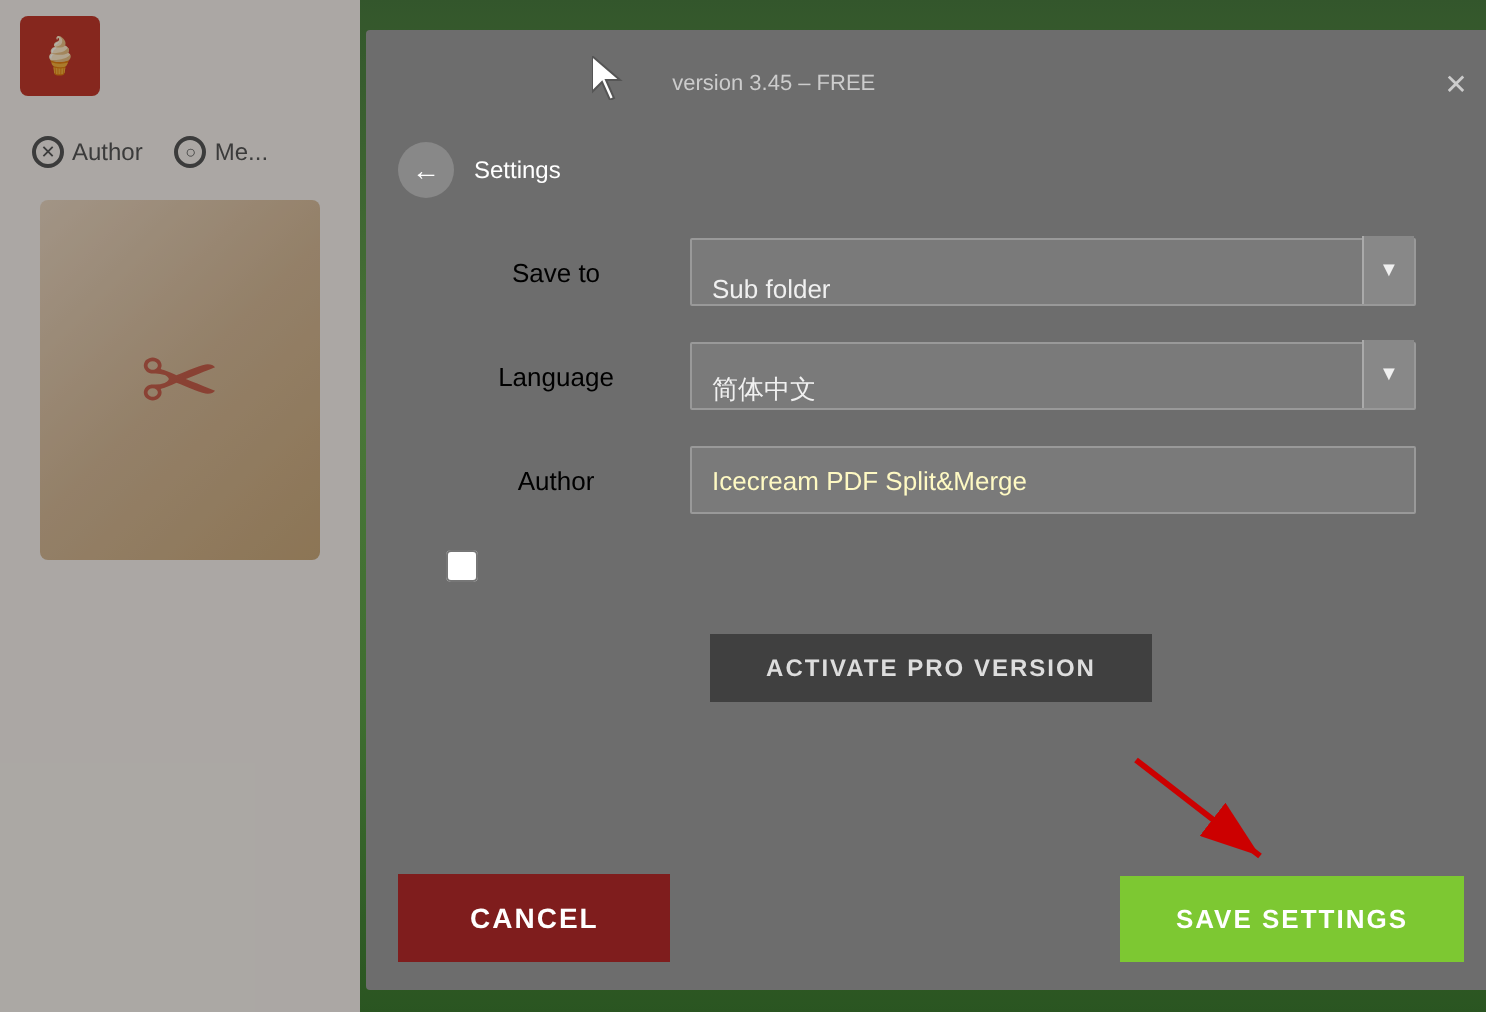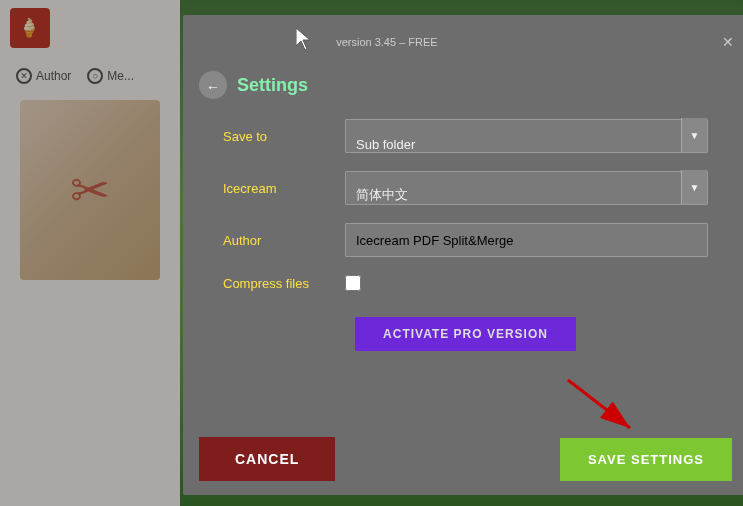--- a/index.html
+++ b/index.html
@@ -159,43 +159,43 @@
       color: white;
       cursor: pointer;
       display: flex;
       align-items: center;
       justify-content: center;
       font-size: 14px;
       flex-shrink: 0;
     }
 
     .dialog-title {
-      font-size: 18px;
-      color: #86efac;
-      font-weight: 700;
+      font-size: 12px;
+      color: #ffffff;
+      font-weight: 400;
     }
 
     .dialog-body {
       flex: 1;
       padding: 8px 40px 8px 40px;
       display: flex;
       flex-direction: column;
       gap: 18px;
     }
 
     .form-row {
       display: flex;
       align-items: center;
       gap: 12px;
     }
 
     .form-label {
       width: 110px;
-      text-align: left;
-      color: #fde047;
+      text-align: center;
+      color: #000000;
       font-size: 13px;
       flex-shrink: 0;
     }
 
     .form-control {
       flex: 1;
       height: 34px;
       background: #7a7a7a;
       border: 1px solid #999;
       color: #f0f0f0;
@@ -205,21 +205,21 @@
       align-items: flex-end;
       justify-content: space-between;
       border-radius: 1px;
     }
 
     .form-input {
       flex: 1;
       height: 34px;
       background: #7a7a7a;
       border: 1px solid #999;
-      color: #000000;
+      color: #fef9c3;
       font-size: 13px;
       padding: 0 10px;
       border-radius: 1px;
       outline: none;
     }
 
     .form-input::placeholder {
       color: #bbb;
     }
 
@@ -250,21 +250,21 @@
       cursor: pointer;
     }
 
     .activate-btn {
       display: flex;
       justify-content: center;
       margin-top: 8px;
     }
 
     .activate-pro-btn {
-      background: #6d28d9;
+      background: #404040;
       border: none;
       color: #ddd;
       font-size: 12px;
       font-weight: 600;
       letter-spacing: 1px;
       padding: 10px 28px;
       cursor: pointer;
       text-transform: uppercase;
     }
 
@@ -345,34 +345,33 @@
 
     <div class="form-row">
       <span class="form-label">Save to</span>
       <div class="form-control">
         <span>Sub folder</span>
         <div class="dropdown-arrow">▼</div>
       </div>
     </div>
 
     <div class="form-row">
-      <span class="form-label">Icecream</span>
+      <span class="form-label">Language</span>
       <div class="form-control">
         <span>简体中文</span>
         <div class="dropdown-arrow">▼</div>
       </div>
     </div>
 
     <div class="form-row">
       <span class="form-label">Author</span>
       <input class="form-input" type="text" value="Icecream PDF Split&amp;Merge" style="">
     </div>
 
     <div class="form-row">
-      <span class="form-label">Compress files</span>
       <div class="checkbox-container">
         <input type="checkbox" class="form-checkbox" style="">
       </div>
     </div>
 
     <div class="activate-btn">
       <button class="activate-pro-btn">ACTIVATE PRO VERSION</button>
     </div>
 
   </div>

